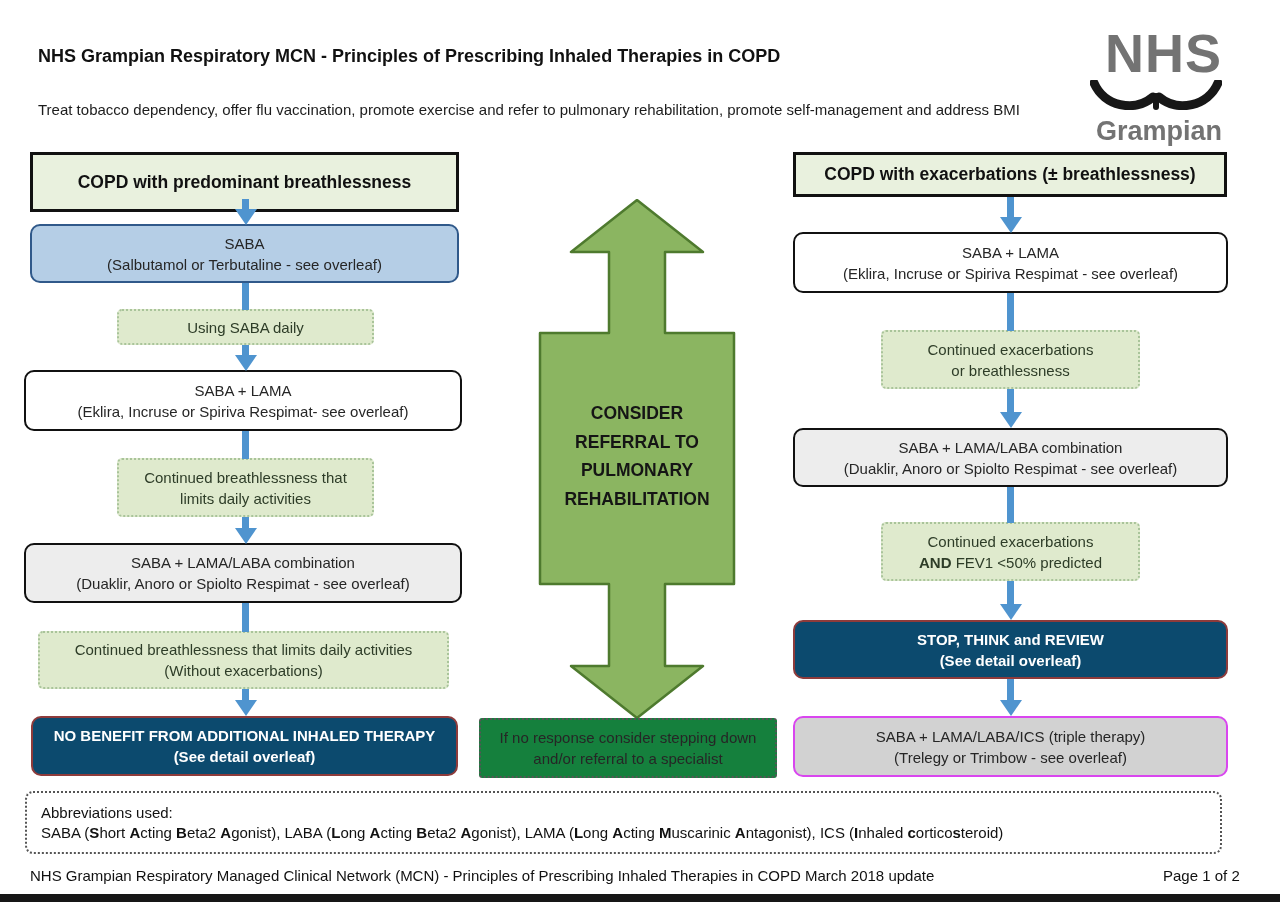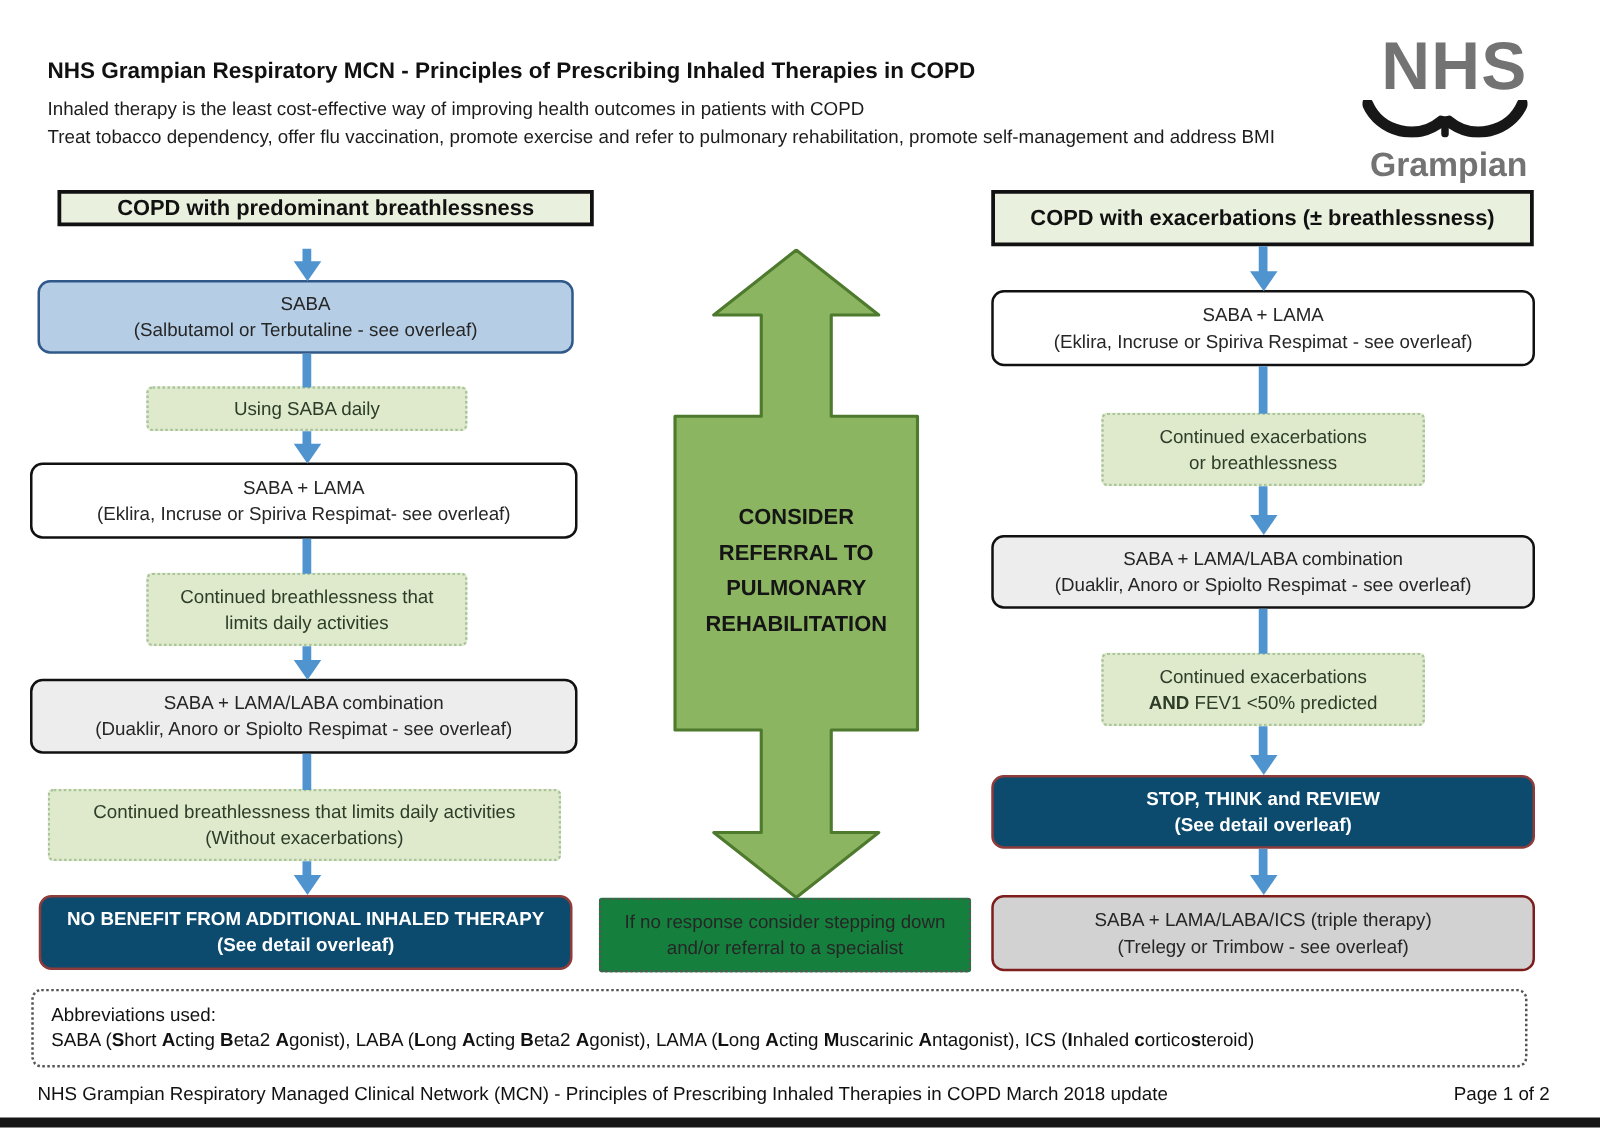--- a/index.html
+++ b/index.html
@@ -17,21 +17,21 @@
   .logo-gram{font-size:27px;font-weight:600;margin-top:2px;}
 
   
   .fb{position:absolute;box-sizing:border-box;display:flex;flex-direction:column;
       justify-content:center;align-items:center;text-align:center;
       font-size:15px;line-height:21px;color:#262626;}
   .hdr{background:#e9f1de;border:3px solid #111;font-weight:bold;font-size:17.5px;color:#111;}
   .blue{background:#b5cee6;border:2px solid #30598a;border-radius:10px;}
   .white{background:#ffffff;border:2px solid #111;border-radius:10px;}
   .grey{background:#ededed;border:2px solid #111;border-radius:10px;}
-  .dgrey{background:#d2d2d2;border:2px solid #7f1d1d;border-radius:10px;}
+  .dgrey{background:#d2d2d2;border:2px solid #d946ef;border-radius:10px;}
   .hint{background:#dfeacd;border:2px dotted #a9c49a;border-radius:5px;color:#2e3d28;}
   .red{background:#0c4a6e;border:2px solid #8e3b3b;border-radius:10px;
        color:#ffffff;font-weight:bold;}
   .dotted-white{background:#15803d;border:2px dotted #555;border-radius:3px;}
 
   
   .cs{position:absolute;width:7px;background:#4f94cf;}
   .ch{position:absolute;width:0;height:0;border-left:11px solid transparent;
       border-right:11px solid transparent;border-top:16px solid #4f94cf;}
 
@@ -48,34 +48,33 @@
   .footer-l{position:absolute;left:30px;top:867px;font-size:15px;color:#111;}
   .footer-r{position:absolute;left:1163px;top:867px;font-size:15px;color:#111;}
   .botbar{position:absolute;left:0;top:894px;width:1280px;height:8px;background:#161616;}
 </style>
 </head>
 <body>
 
 <div id="page">
 
   <div class="title">NHS Grampian Respiratory MCN - Principles of Prescribing Inhaled Therapies in COPD</div>
-  <div class="sub sub1">Inhaled therapy is the least cost-effective way of improving health outcomes in patients with COPD</div>
   <div class="sub sub2">Treat tobacco dependency, offer flu vaccination, promote exercise and refer to pulmonary rehabilitation, promote self-management and address BMI</div>
 
   <div class="logo">
     <div class="logo-nhs">NHS</div>
     <svg width="132" height="30" viewBox="0 0 132 30">
       <path d="M4,3 C14,26 44,33 63,17" fill="none" stroke="#171717" stroke-width="9" stroke-linecap="round"></path>
       <path d="M128,3 C118,26 88,33 69,17" fill="none" stroke="#171717" stroke-width="9" stroke-linecap="round"></path>
       <path d="M66,16 L66,27" fill="none" stroke="#171717" stroke-width="6" stroke-linecap="round"></path>
     </svg>
     <div class="logo-gram">Grampian</div>
   </div>
 
-  <div class="fb hdr" style="left:46px;top:152px;width:429px;height:29px;justify-content:center;">
+  <div class="fb hdr" style="left:30px;top:152px;width:429px;height:60px;justify-content:center;">
     <div>COPD with predominant breathlessness</div>
   </div>
   <div class="fb hdr" style="left:793px;top:152px;width:434px;height:45px;">
     <div>COPD with exacerbations (± breathlessness)</div>
   </div>
 
   <div class="fb blue" style="left:30px;top:224px;width:429px;height:59px;">
     <div>SABA</div>
     <div>(Salbutamol or Terbutaline - see overleaf)</div>
   </div>

